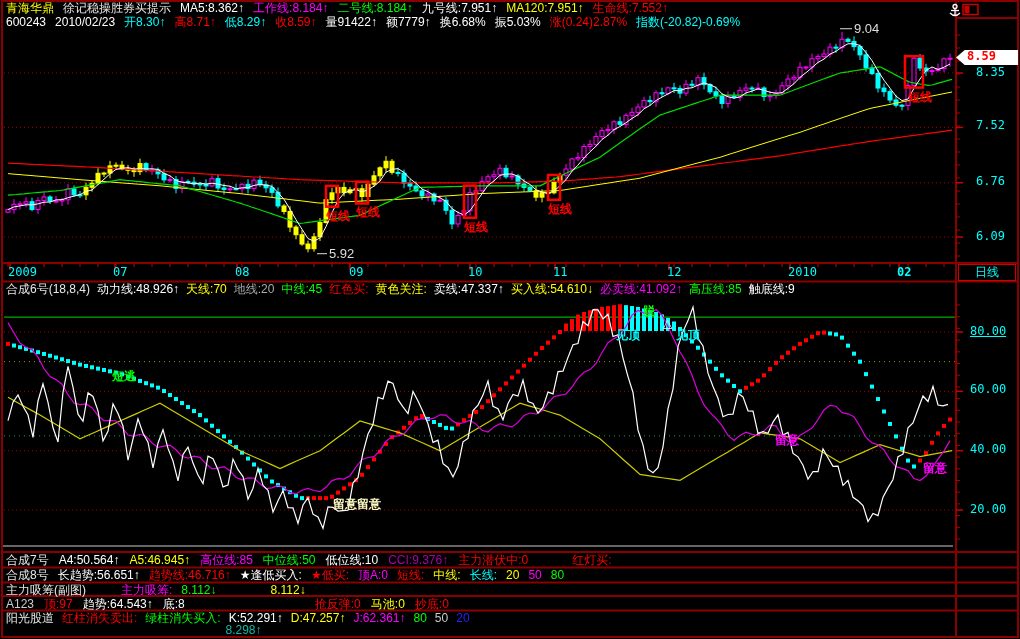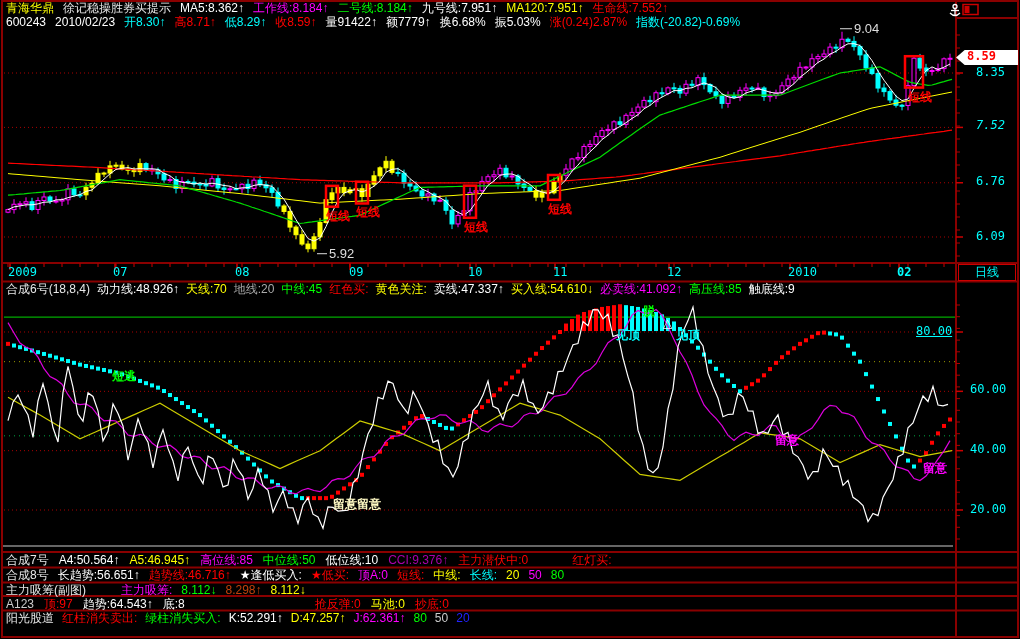--- a/index.html
+++ b/index.html
@@ -679,46 +679,46 @@
         <path d="M8 420.6L13 402.2L18 394.9L23 406.2L28 415.0L33 437.4L38 401.0L43 383.8L48 402.3L53 427.8L58 442.0L63 392.4L68 366.4L73 387.2L78 414.2L83 421.3L88 392.9L93 396.5L98 410.9L103 440.8L108 431.4L113 403.9L118 413.6L123 426.0L128 460.2L133 439.0L138 418.9L143 433.3L148 442.2L153 467.8L158 443.2L163 429.7L168 448.4L173 461.0L178 480.9L183 454.4L188 447.1L193 463.1L198 475.1L203 483.6L208 456.2L213 458.8L218 469.7L223 486.9L228 485.1L233 459.1L238 469.7L243 476.6L248 499.1L253 488.2L258 468.2L263 485.3L268 490.3L273 512.1L278 500.8L283 490.6L288 507.7L293 507.9L298 523.5L303 505.0L308 497.7L313 514.2L318 516.9L323 528.4L328 506.8L333 507.4L338 511.1L343 510.7L348 510.3L353 482.9L358 477.6L363 452.7L368 434.0L373 424.5L378 397.3L383 399.0L388 381.2L393 383.4L398 399.7L403 406.9L408 413.6L413 391.4L418 400.9L423 411.8L428 423.8L433 442.4L438 440.2L443 463.7L448 467.4L453 477.0L458 466.2L463 441.8L468 438.4L473 410.6L478 405.1L483 395.1L488 381.1L493 406.4L498 408.7L503 419.8L508 403.5L513 394.5L518 396.1L523 380.0L528 401.5L533 403.4L538 413.1L543 407.1L548 392.1L553 393.9L558 371.6L563 371.2L568 357.4L573 344.7L578 343.5L583 321.5L588 325.7L593 309.7L598 309.9L603 318.9L608 314.2L613 336.5L618 334.7L623 358.1L628 376.6L633 392.5L638 430.2L643 444.8L648 469.2L653 472.7L658 467.7L663 447.0L668 408.7L673 389.1L678 346.6L683 331.6L688 320.6L693 307.0L698 338.5L703 345.9L708 373.2L713 386.5L718 398.2L723 416.7L728 414.5L733 414.2L738 393.2L743 396.9L748 410.8L753 411.1L758 433.4L763 431.6L768 433.3L773 422.1L778 414.8L783 435.1L788 432.4L793 453.4L798 456.8L803 465.2L808 479.1L813 471.5L818 471.7L823 448.9L828 457.7L833 466.4L838 466.2L843 485.3L848 480.3L853 497.3L858 500.7L863 505.5L868 521.5L873 513.4L878 515.6L883 497.1L888 487.9L893 479.5L898 456.6L903 454.2L908 427.7L913 422.9L918 409.2L923 396.0L928 401.5L933 386.4L938 405.0L943 405.9L948 404.4" fill="none" stroke="#ffffff" stroke-width="1.2"></path>
       </g>
     </svg>
 
   <div class="trow" id="header-line1" style="left:6px;top:2px;gap:9px"><span style="color: rgb(255, 255, 0);">青海华鼎</span><span style="color: rgb(232, 232, 232);">徐记稳操胜券买提示</span><span style="color: rgb(255, 255, 255);">MA5:8.362↑</span><span style="color: rgb(255, 0, 255);">工作线:8.184↑</span><span style="color: rgb(0, 255, 0);">二号线:8.184↑</span><span style="color: rgb(255, 255, 255);">九号线:7.951↑</span><span style="color: rgb(255, 255, 0);">MA120:7.951↑</span><span style="color: rgb(255, 0, 0);">生命线:7.552↑</span></div>
   <div class="trow" id="header-line2" style="left:6px;top:16px;gap:9px"><span style="color: rgb(255, 255, 255);">600243</span><span style="color: rgb(255, 255, 255);">2010/02/23</span><span style="color: rgb(0, 255, 255);">开8.30↑</span><span style="color: rgb(255, 0, 0);">高8.71↑</span><span style="color: rgb(0, 255, 255);">低8.29↑</span><span style="color: rgb(255, 0, 0);">收8.59↑</span><span style="color: rgb(255, 255, 255);">量91422↑</span><span style="color: rgb(255, 255, 255);">额7779↑</span><span style="color: rgb(255, 255, 255);">换6.68%</span><span style="color: rgb(255, 255, 255);">振5.03%</span><span style="color: rgb(255, 0, 0);">涨(0.24)2.87%</span><span style="color: rgb(0, 255, 255);">指数(-20.82)-0.69%</span></div>
   <div class="trow" id="indicator-header" style="left:6px;top:283px;gap:7px"><span style="color: rgb(232, 232, 232);">合成6号(18,8,4)</span><span style="color: rgb(255, 255, 255);">动力线:48.926↑</span><span style="color: rgb(255, 255, 0);">天线:70</span><span style="color: rgb(170, 170, 170);">地线:20</span><span style="color: rgb(0, 255, 0);">中线:45</span><span style="color: rgb(255, 0, 0);">红色买:</span><span style="color: rgb(255, 255, 0);">黄色关注:</span><span style="color: rgb(255, 255, 255);">卖线:47.337↑</span><span style="color: rgb(255, 255, 0);">买入线:54.610↓</span><span style="color: rgb(255, 0, 255);">必卖线:41.092↑</span><span style="color: rgb(0, 255, 0);">高压线:85</span><span style="color: rgb(255, 255, 255);">触底线:9</span></div>
 
   <div class="trow" id="row-hecheng7" style="left:6px;top:554px;gap:10px"><span style="color: rgb(232, 232, 232);">合成7号</span><span style="color: rgb(255, 255, 255);">A4:50.564↑</span><span style="color: rgb(255, 255, 0);">A5:46.945↑</span><span style="color: rgb(255, 0, 255);">高位线:85</span><span style="color: rgb(0, 255, 0);">中位线:50</span><span style="color: rgb(255, 255, 255);">低位线:10</span><span style="color: rgb(170, 0, 170);">CCI:9.376↑</span><span style="color: rgb(255, 0, 0);">主力潜伏中:0</span><span style="color: rgb(255, 0, 0); margin-left: 34px;">红灯买:</span></div>
   <div class="trow" id="row-hecheng8" style="left:6px;top:569px;gap:9px"><span style="color: rgb(232, 232, 232);">合成8号</span><span style="color: rgb(255, 255, 255);">长趋势:56.651↑</span><span style="color: rgb(255, 0, 0);">趋势线:46.716↑</span><span style="color: rgb(255, 255, 255);">★逢低买入:</span><span style="color: rgb(255, 0, 0);">★低买:</span><span style="color: rgb(255, 0, 255);">顶A:0</span><span style="color: rgb(255, 0, 0);">短线:</span><span style="color: rgb(255, 255, 0);">中线:</span><span style="color: rgb(0, 255, 255);">长线:</span><span style="color: rgb(255, 255, 0);">20</span><span style="color: rgb(255, 0, 255);">50</span><span style="color: rgb(0, 255, 0);">80</span></div>
-  <div class="trow" id="row-gansidui" style="left:6px;top:584px;gap:9px"><span style="color: rgb(232, 232, 232);">主力吸筹(副图)</span><span style="color: rgb(255, 0, 255); margin-left: 26px;">主力吸筹:</span><span style="color: rgb(0, 255, 0);">8.112↓</span><span style="color: #c2410c;">8.298↑</span><span style="color: rgb(255, 255, 0);">8.112↓</span></div>
+  <div class="trow" id="row-gansidui" style="left:6px;top:584px;gap:9px"><span style="color: rgb(232, 232, 232);">主力吸筹(副图)</span><span style="color: rgb(255, 0, 255); margin-left: 26px;">主力吸筹:</span><span style="color: rgb(0, 255, 0);">8.112↓</span><span style="color: #14b8a6; margin-top: 40px;">8.298↑</span><span style="color: rgb(255, 255, 0);">8.112↓</span></div>
   <div class="trow" id="row-a123" style="left:6px;top:598px;gap:10px"><span style="color: rgb(204, 204, 204);">A123</span><span style="color: rgb(255, 0, 0);">顶:97</span><span style="color: rgb(255, 255, 255);">趋势:64.543↑</span><span style="color: rgb(255, 255, 255);">底:8</span><span style="color: rgb(255, 0, 0); margin-left: 120px;">抢反弹:0</span><span style="color: rgb(255, 255, 0);">马池:0</span><span style="color: rgb(255, 0, 0);">抄底:0</span></div>
   <div class="trow" id="row-yangguang" style="left:6px;top:612px;gap:8px"><span style="color: rgb(232, 232, 232);">阳光股道</span><span style="color: rgb(255, 0, 0);">红柱消失卖出:</span><span style="color: rgb(0, 255, 0);">绿柱消失买入:</span><span style="color: rgb(255, 255, 255);">K:52.291↑</span><span style="color: rgb(255, 255, 0);">D:47.257↑</span><span style="color: rgb(255, 0, 255);">J:62.361↑</span><span style="color: rgb(0, 255, 0);">80</span><span style="color: rgb(204, 204, 204);">50</span><span style="color: rgb(34, 34, 255);">20</span></div>
 
   <div id="price-tag">8.59</div>
   <div id="period-box">日线</div>
 
   <div id="xlabels">
       <div class="axlab" style="left: 8px; top: 266px;">2009</div>
       <div class="axlab" style="left: 113px; top: 266px;">07</div>
       <div class="axlab" style="left: 235px; top: 266px;">08</div>
       <div class="axlab" style="left: 349px; top: 266px;">09</div>
       <div class="axlab" style="left: 468px; top: 266px;">10</div>
       <div class="axlab" style="left: 553px; top: 266px;">11</div>
       <div class="axlab" style="left: 667px; top: 266px;">12</div>
       <div class="axlab" style="left: 788px; top: 266px;">2010</div>
       <div class="axlab" style="left: 897px; top: 266px; font-weight: bold;">02</div>
     </div>
   <div id="ylabels-main">
       <div class="axlab" style="left: 976px; top: 66px;">8.35</div>
-      <div class="axlab" style="left: 976px; top: 119px; font-style: italic;">7.52</div>
+      <div class="axlab" style="left: 976px; top: 119px;">7.52</div>
       <div class="axlab" style="left: 976px; top: 175px;">6.76</div>
       <div class="axlab" style="left: 976px; top: 230px;">6.09</div>
     </div>
   <div id="ylabels-sub">
-      <div class="axlab" style="left: 916px; top: 325px; text-decoration: underline;">80.00</div>
+      <div class="axlab" style="left: 970px; top: 325px; text-decoration: underline;">80.00</div>
       <div class="axlab" style="left: 970px; top: 383px;">60.00</div>
       <div class="axlab" style="left: 970px; top: 443px;">40.00</div>
       <div class="axlab" style="left: 970px; top: 503px;">20.00</div>
     </div>
   <div id="annos">
       <div class="ann" style="left: 112px; top: 370px; color: rgb(0, 255, 0);">短逃</div>
       <div class="ann" style="left: 643px; top: 305px; color: rgb(0, 255, 0);">脱</div>
       <div class="ann" style="left: 663px; top: 317px; color: rgb(255, 255, 255);">△</div>
       <div class="ann" style="left: 616px; top: 329px; color: rgb(0, 255, 255);">见顶</div>
       <div class="ann" style="left: 676px; top: 329px; color: rgb(0, 255, 255);">见顶</div>

